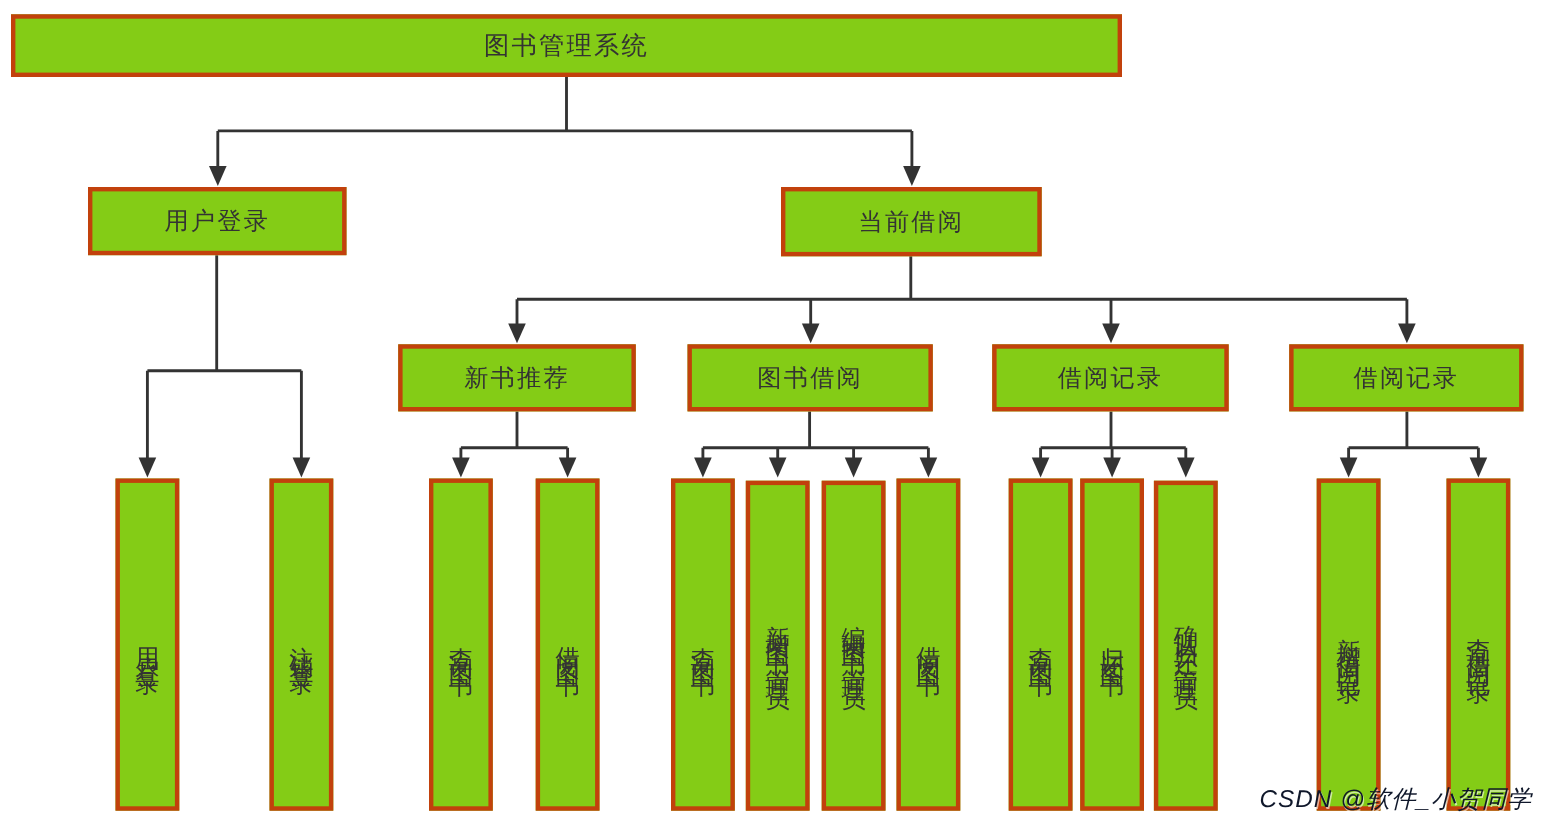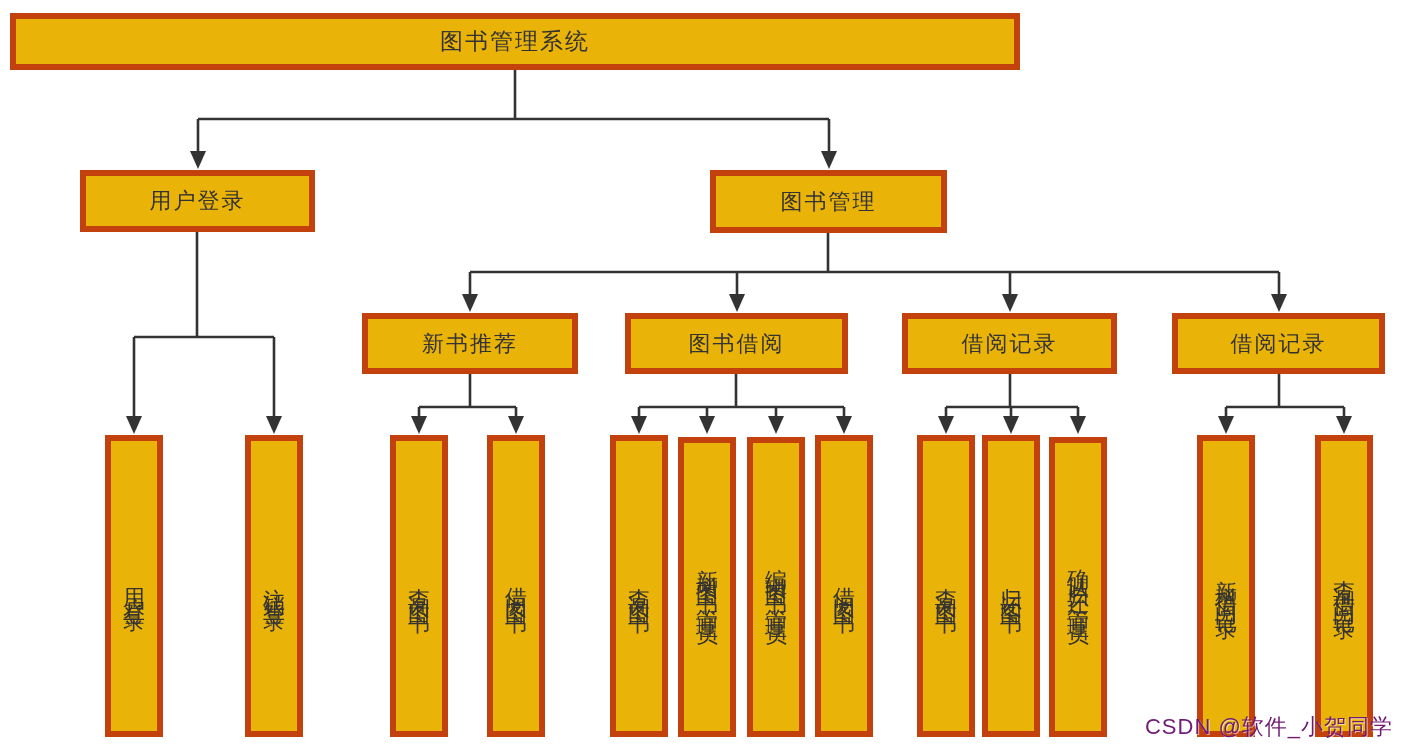--- a/index.html
+++ b/index.html
@@ -6,41 +6,42 @@
   body{
     width:1405px;height:747px;position:relative;overflow:hidden;
     background:#ffffff;
     font-family:"Liberation Sans","DejaVu Sans",sans-serif;
     color:#333333;
   }
   .stage{position:absolute;left:0;top:0;width:1405px;height:747px;}
   svg.wires{position:absolute;left:0;top:0;z-index:0;}
   .box{
     position:absolute;box-sizing:border-box;z-index:1;
-    background:#eab308;border:6px solid #c2410c;
+    background:#84cc16;border:4px solid #c2410c;
     display:flex;align-items:center;justify-content:center;
     font-size:22px;letter-spacing:2px;color:#333333;
   }
   .box.root{font-size:23px;}
   .box.leaf{
     padding:4px 0;
   }
   .box.leaf .vtext{
     writing-mode:vertical-rl;
     text-orientation:mixed;
     font-size:22px;
     letter-spacing:8px;
     line-height:1;
     white-space:nowrap;
   }
   .watermark{
     position:absolute;z-index:2;
     right:12px;bottom:5px;
-    font-size:22px;color:#701a75;letter-spacing:1px;
+    font-size:22px;color:#0f172a;letter-spacing:1px;
     text-shadow:1px 1px 0 rgba(255,255,255,.6);
+    font-style:italic;
   }
 </style>
 </head>
 <body>
 
 <div class="stage">
 
   <svg class="wires" width="1405" height="747" viewBox="0 0 1405 747">
     <g stroke="#333333" stroke-width="2.6" fill="none">
 
@@ -82,21 +83,21 @@
   </svg>
 
   <div class="box root" style="left:10px;top:13px;width:1010px;height:57px">
     <span>图书管理系统</span>
   </div>
 
   <div class="box" style="left:80px;top:170px;width:235px;height:62px">
     <span>用户登录</span>
   </div>
   <div class="box" style="left:710px;top:170px;width:237px;height:63px">
-    <span>图书管理</span>
+    <span>当前借阅</span>
   </div>
 
   <div class="box" style="left:625px;top:313px;width:223px;height:61px">
     <span>图书借阅</span>
   </div>
   <div class="box" style="left:362px;top:313px;width:216px;height:61px">
     <span>新书推荐</span>
   </div>
   <div class="box" style="left:902px;top:313px;width:215px;height:61px">
     <span>借阅记录</span>

